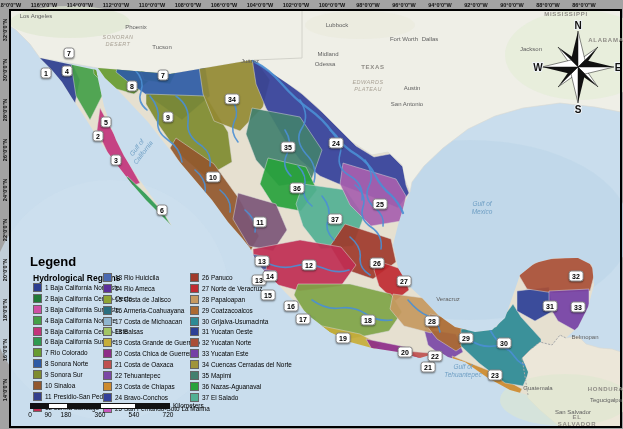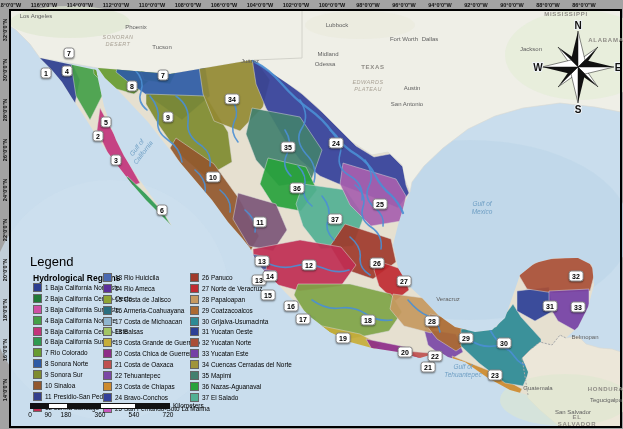--- a/index.html
+++ b/index.html
@@ -21,21 +21,21 @@
   .sea{font-size:6.5px;font-style:italic;color:#6f9fc4;}
   .phys{font-size:5.5px;font-style:italic;letter-spacing:.08em;color:#a9a296;}
   .country{font-size:6px;letter-spacing:.12em;color:#8f8c86;font-weight:bold;}
   .rot{transform:translate(-50%,-50%) rotate(-52deg);}
   
   .marker{position:absolute;transform:translate(-50%,-50%);background:#fff;border:1px solid #8a8a8a;
           border-radius:3px;font-size:7px;font-weight:bold;color:#000;padding:1px 2.5px;line-height:1;
           box-shadow:0 1px 1.5px rgba(0,0,0,.4);}
   
   #legend{position:absolute;left:30px;top:255px;color:#000;}
-  #legend .title{font-size:13px;font-weight:normal;line-height:13px;}
+  #legend .title{font-size:13px;font-weight:bold;line-height:13px;}
   #legend .subtitle{position:absolute;left:3px;top:18px;font-size:8.5px;font-weight:bold;white-space:nowrap;}
   .lcol{position:absolute;}
   #lcol1{left:3px;top:27px;} #lcol2{left:73px;top:17px;} #lcol3{left:160px;top:17px;}
   .lrow{display:flex;align-items:center;height:10.9px;}
   .sw{width:7px;height:7px;margin-right:3px;border:.5px solid #666;flex:none;}
   .ltxt{font-size:6.4px;white-space:nowrap;}
   
   #scalebar{position:absolute;left:30px;top:403px;}
   .sb-bar{position:relative;width:138px;height:4px;border:1px solid #111;background:#fff;}
   .sb-seg{position:absolute;top:0;height:4px;}

